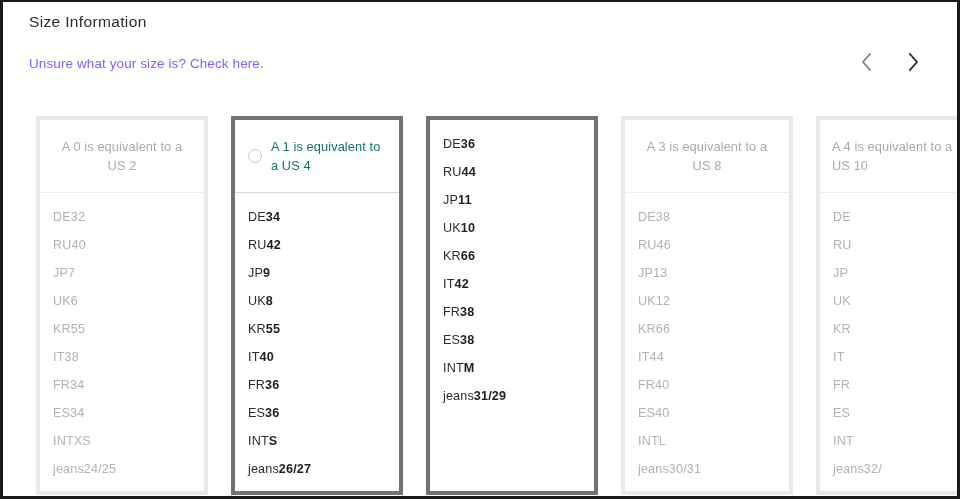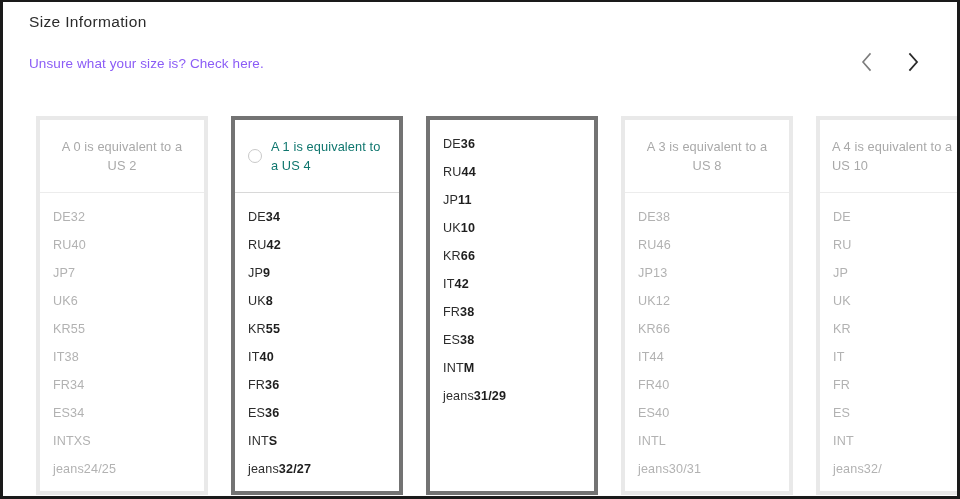--- a/index.html
+++ b/index.html
@@ -283,21 +283,21 @@
               <div class="size-row">
                 <span class="sr-label">ES</span>
                 <span class="sr-value">36</span>
               </div>
               <div class="size-row">
                 <span class="sr-label">INT</span>
                 <span class="sr-value">S</span>
               </div>
               <div class="size-row">
                 <span class="sr-label">jeans</span>
-                <span class="sr-value">32/27</span>
+                <span class="sr-value">26/27</span>
               </div>
             </div>
           </div>
           <div class="size-card">
             <div class="card-body">
               <div class="size-row">
                 <span class="sr-label">DE</span>
                 <span class="sr-value">36</span>
               </div>
               <div class="size-row">

